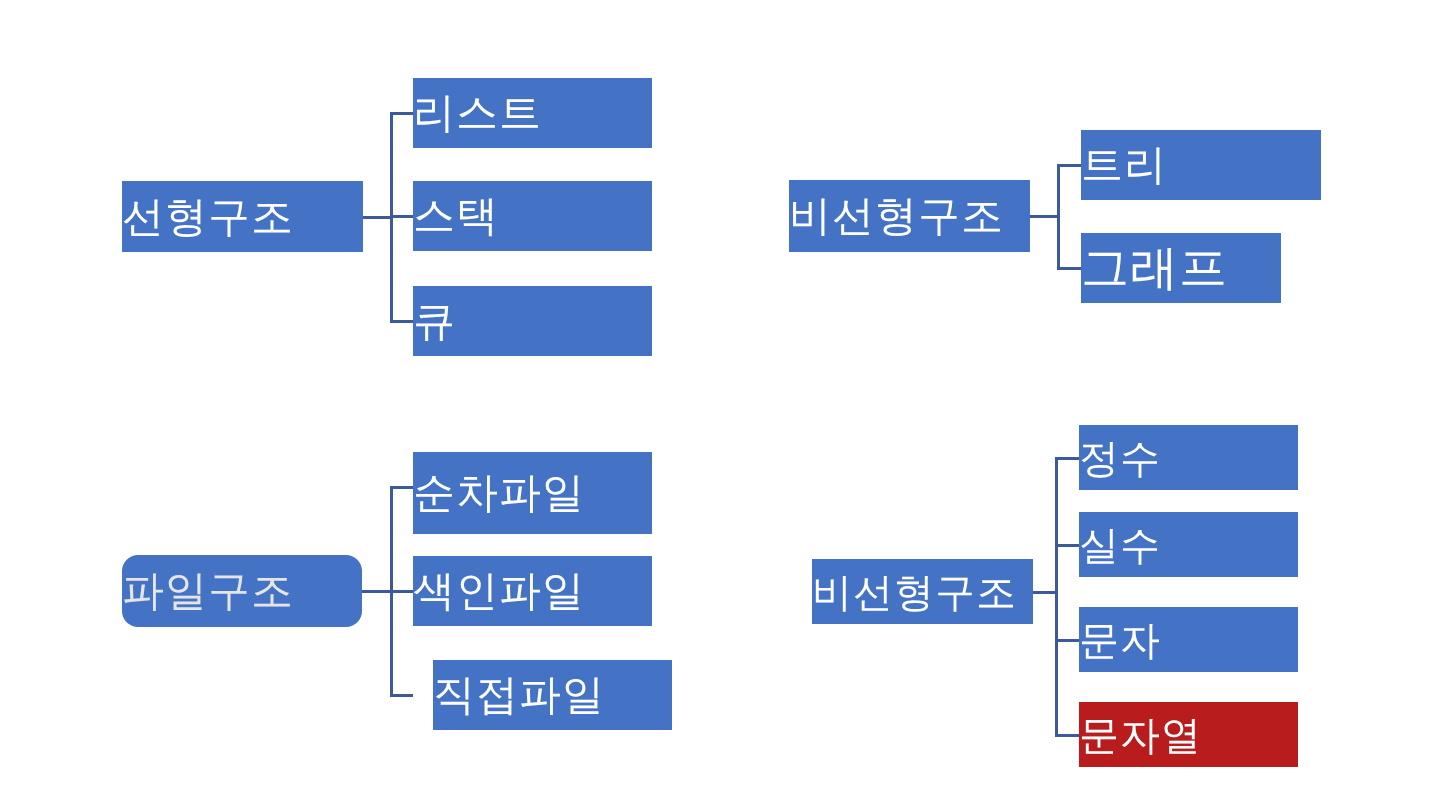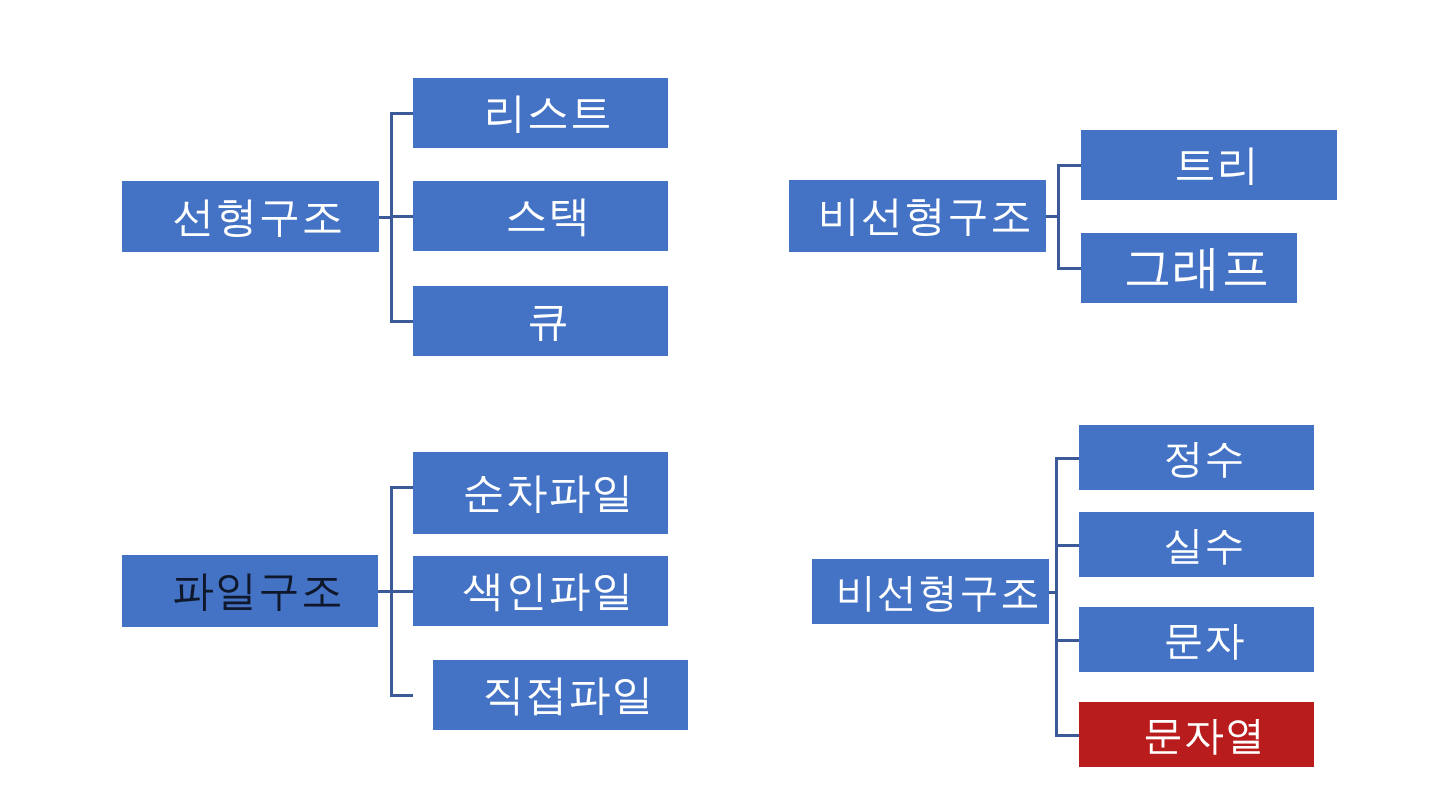--- a/index.html
+++ b/index.html
@@ -12,27 +12,26 @@
     width: 1441px;
     height: 806px;
     background: #ffffff;
     overflow: hidden;
     font-family: "Liberation Sans", sans-serif;
   }
   .node {
     position: absolute;
     display: flex;
     align-items: center;
-    justify-content: center;
+    justify-content: flex-start;
     color: #ffffff;
     z-index: 2;
     line-height: 1;
     letter-spacing: 1px;
     white-space: nowrap;
-    padding-left: 16px;
   }
   .line {
     position: absolute;
     z-index: 1;
   }
 </style>
 </head>
 <body>
 
 <div id="canvas" style="background: rgb(255, 255, 255);">
@@ -69,21 +68,21 @@
       <div class="node" style="left: 1081px; top: 233px; width: 200px; height: 70px; font-size: 48px; background: rgb(68, 114, 196); color: rgb(255, 255, 255);">
         <span>그래프</span>
       </div>
     </div>
     <div>
       <div class="line" style="left: 362px; top: 590px; width: 31px; height: 3px; background: rgb(60, 90, 153);"></div>
       <div class="line" style="left: 390px; top: 486px; width: 3px; height: 211px; background: rgb(60, 90, 153);"></div>
       <div class="line" style="left: 390px; top: 486px; width: 23px; height: 3px; background: rgb(60, 90, 153);"></div>
       <div class="line" style="left: 390px; top: 590px; width: 23px; height: 3px; background: rgb(60, 90, 153);"></div>
       <div class="line" style="left: 390px; top: 694px; width: 23px; height: 3px; background: rgb(60, 90, 153);"></div>
-      <div class="node" style="left: 122px; top: 555px; width: 240px; height: 72px; font-size: 42px; background: rgb(68, 114, 196); color: #0f172a;">
+      <div class="node" style="left: 122px; top: 555px; width: 240px; height: 72px; font-size: 42px; background: rgb(68, 114, 196); color: #e5e5e5; border-radius: 16px;">
         <span>파일구조</span>
       </div>
       <div class="node" style="left: 413px; top: 452px; width: 239px; height: 82px; font-size: 42px; background: rgb(68, 114, 196); color: rgb(255, 255, 255);">
         <span>순차파일</span>
       </div>
       <div class="node" style="left: 413px; top: 556px; width: 239px; height: 70px; font-size: 42px; background: rgb(68, 114, 196); color: rgb(255, 255, 255);">
         <span>색인파일</span>
       </div>
       <div class="node" style="left: 413px; top: 660px; width: 239px; height: 70px; font-size: 42px; background: rgb(68, 114, 196); color: rgb(255, 255, 255); margin-left: 20px;">
         <span>직접파일</span>

